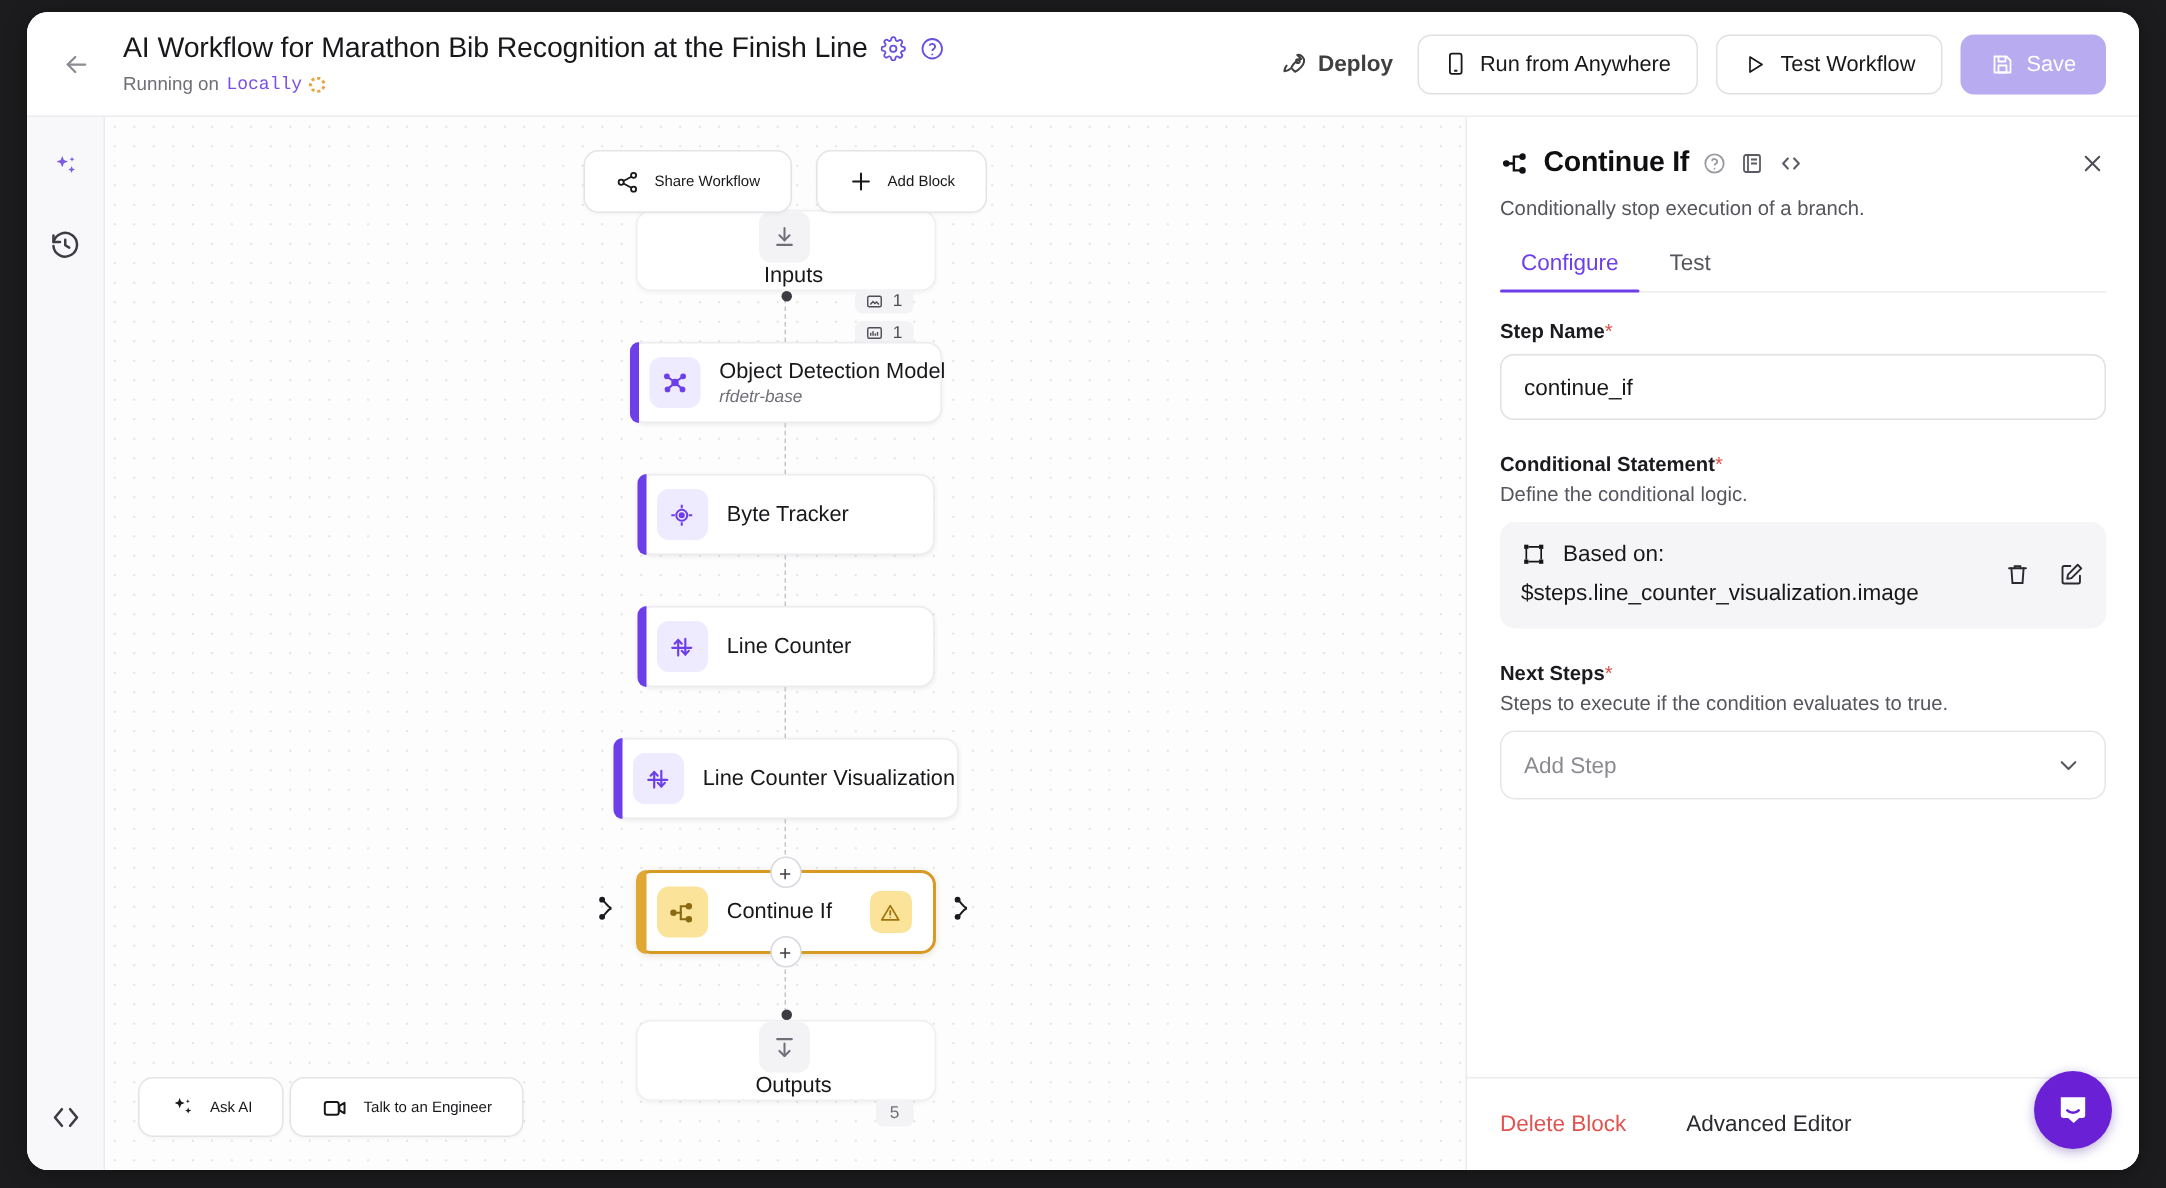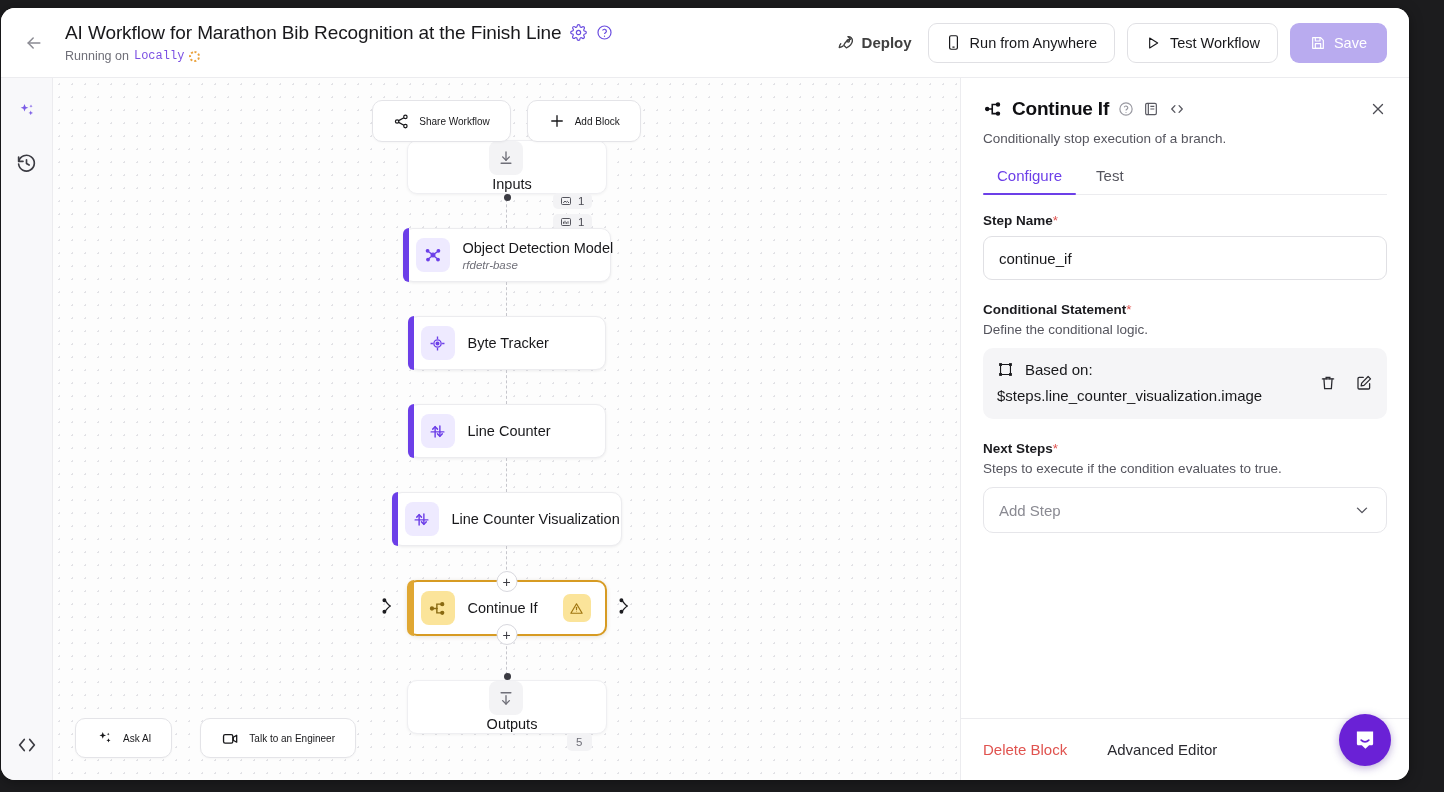--- a/index.html
+++ b/index.html
@@ -4,21 +4,21 @@
 <style>
   * { box-sizing: border-box; margin: 0; padding: 0; }
   html, body {
     width: 1444px; height: 792px;
     background: #1c1c1e;
     font-family: "Liberation Sans", sans-serif;
     overflow: hidden;
   }
   .app-window {
     position: absolute;
-    left: 1px; top: 8px;
+    left: 18px; top: 8px;
     width: 1408px; height: 772px;
     background: #ffffff;
     border-radius: 14px;
     overflow: hidden;
     display: flex;
     flex-direction: column;
     box-shadow: 0 2px 14px rgba(0,0,0,.35);
   }
 
   
@@ -296,21 +296,21 @@
     border-radius: 7px;
     background: #fbe49a;
     display: flex; align-items: center; justify-content: center;
     color: #a07510;
     cursor: pointer;
   }
 
   .canvas-bottom-btns {
     position: absolute;
     left: 22px; bottom: 22px;
-    display: flex; gap: 28px;
+    display: flex; gap: 4px;
     z-index: 3;
   }
 
   
   .panel {
     width: 448px;
     flex: 0 0 448px;
     background: #ffffff;
     display: flex;
     flex-direction: column;

